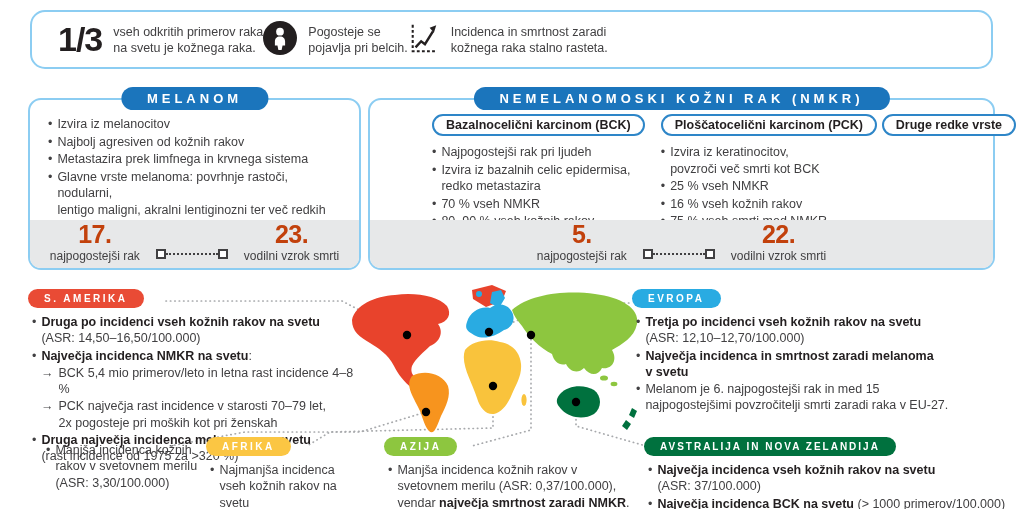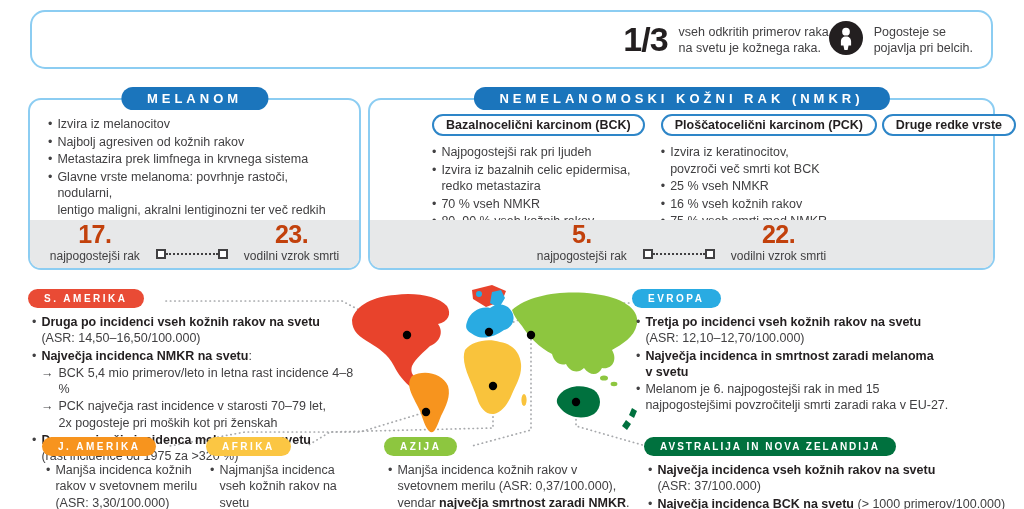--- a/index.html
+++ b/index.html
@@ -1,22 +1,22 @@
 <!DOCTYPE html>
 <html><head>
 <meta charset="utf-8">
 <style>
   html,body{margin:0;padding:0;background:#fff;}
   .canvas{position:relative;width:1024px;height:509px;background:#fff;overflow:hidden;
           font-family:"Liberation Sans",sans-serif;color:#414042;}
 
   
   .topbar{position:absolute;left:30px;top:10px;width:963px;height:59px;border:2px solid #8ccdf2;
-          border-radius:15px;display:flex;align-items:center;justify-content:flex-end;
-          padding:0 18px;box-sizing:border-box;}
+          border-radius:15px;display:flex;align-items:center;justify-content:flex-start;
+          padding:0 26px;box-sizing:border-box;}
   .stat{display:flex;align-items:center;gap:11px;}
   .big-num{font-size:34px;font-weight:800;color:#231f20;letter-spacing:-1px;white-space:nowrap;}
   .stat-txt{font-size:12.5px;line-height:1.28;color:#414042;white-space:pre-line;}
 
   
   .box{position:absolute;border:2px solid #8ccdf2;border-radius:13px;background:#fff;box-sizing:border-box;}
   .box.melanom{left:28px;top:98px;width:333px;height:172px;}
   .box.nmkr{left:368px;top:98px;width:627px;height:172px;}
   .box-pill{position:absolute;top:-13px;left:50%;transform:translateX(-50%);
             background:#1b75bc;color:#fff;font-weight:700;font-size:13px;letter-spacing:4px;
@@ -79,20 +79,31 @@
       <span>
         <svg width="34" height="34" viewBox="0 0 36 36">
           <circle cx="18" cy="18" r="18" fill="#231f20"></circle>
           <circle cx="18" cy="11.3" r="4.1" fill="#fff"></circle>
           <path fill="#fff" d="M18,16.4c-3.4,0-5.4,2.2-5.4,5.2v4.4h2.7l1,4.6h3.4l1-4.6h2.7v-4.4C23.4,18.6,21.4,16.4,18,16.4z"></path>
         </svg>
       </span>
       <span class="stat-txt">Pogosteje se
 pojavlja pri belcih.</span>
     </div>
+    <div class="stat">
+      <span>
+        <svg width="32" height="32" viewBox="0 0 34 34">
+          <path d="M5,3 V31 H31" stroke="#231f20" stroke-width="2.2" fill="none" stroke-dasharray="3,2.4"></path>
+          <path d="M8,27 L14,20.5 L18,23.5 L26.5,10" stroke="#231f20" stroke-width="2.6" fill="none"></path>
+          <polygon points="30,3.5 23,6 27.5,11.5" fill="#231f20"></polygon>
+        </svg>
+      </span>
+      <span class="stat-txt">Incidenca in smrtnost zaradi
+kožnega raka stalno rasteta.</span>
+    </div>
   </div>
 
   <section class="box melanom">
     <div class="box-pill">MELANOM</div>
     <div class="box-body">
         <div class="b-row">
           <span class="b-mark">•</span>
           <span class="b-text"><span>Izvira iz melanocitov</span></span>
         </div>
         <div class="b-row">
@@ -282,21 +293,20 @@
 v svetu</span></span>
         </div>
         <div class="b-row">
           <span class="b-mark">•</span>
           <span class="b-text"><span>Melanom je 6. najpogostejši rak in med 15
 najpogostejšimi povzročitelji smrti zaradi raka v EU-27.</span></span>
         </div>
       </div>
   </div>
   <div class="region r-jamerika">
-    <span class="region-pill" style="background: rgb(247, 148, 30);">J. AMERIKA</span>
     <div class="region-bullets">
         <div class="b-row">
           <span class="b-mark">•</span>
           <span class="b-text"><span>Manjša incidenca kožnih
 rakov v svetovnem merilu
 (ASR: 3,30/100.000)</span></span>
         </div>
       </div>
   </div>
   <div class="region r-afrika">

